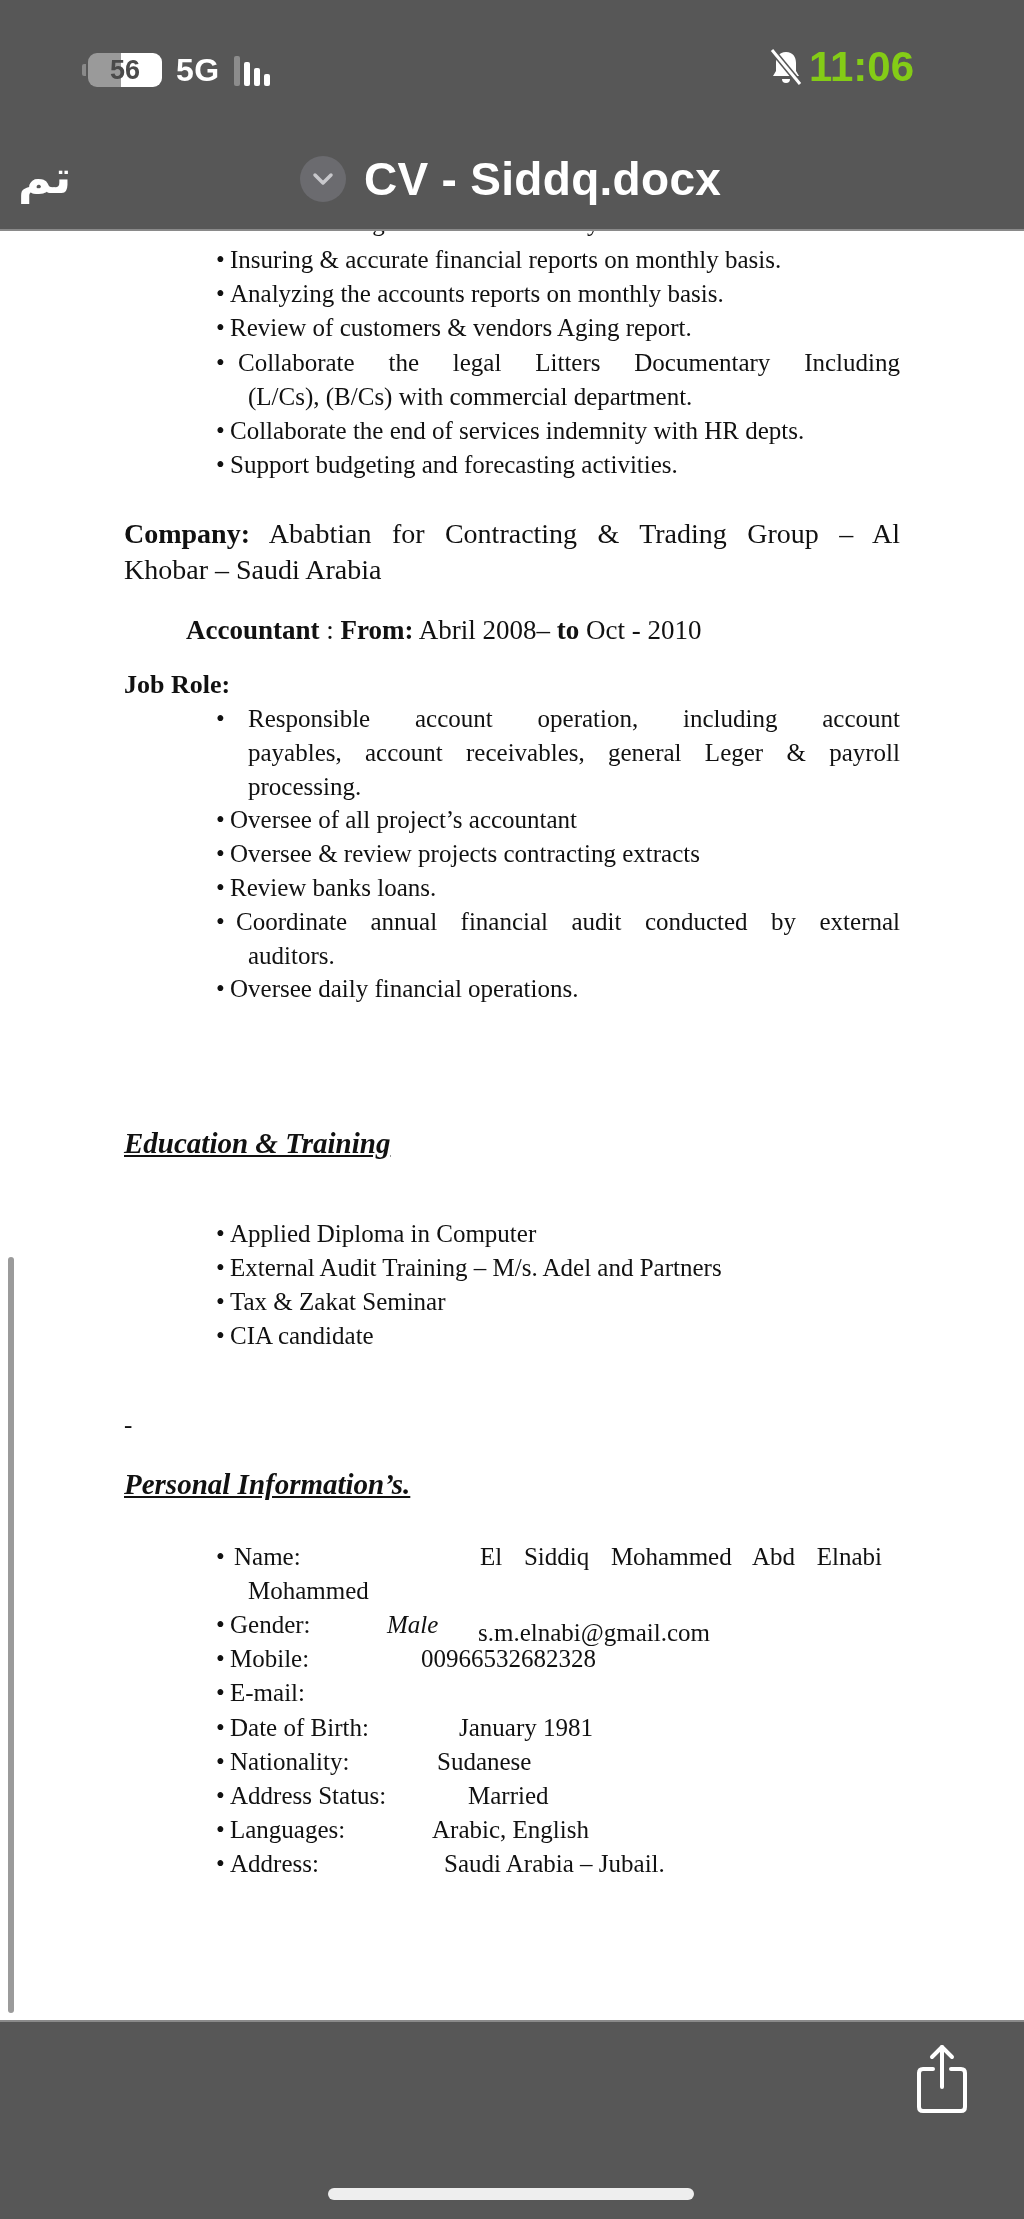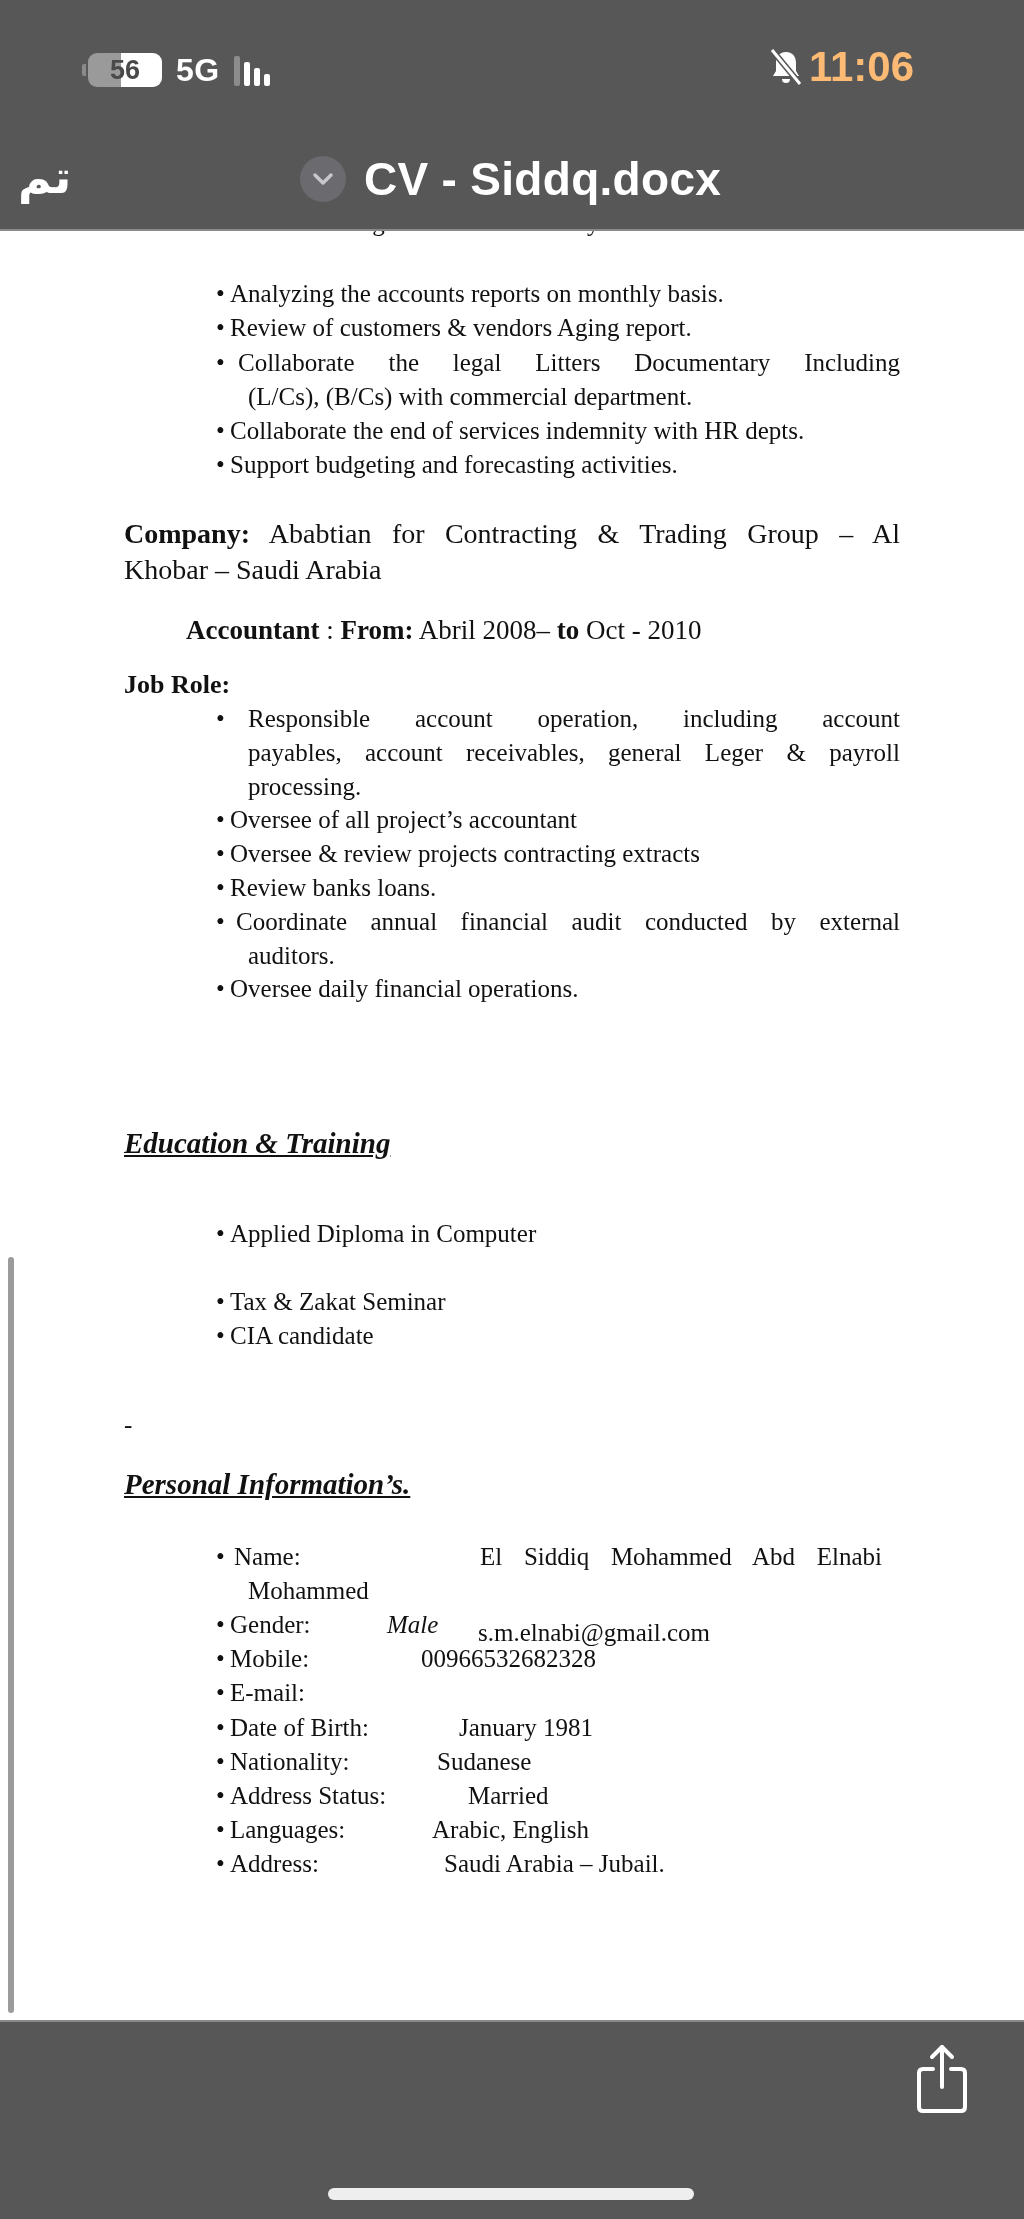--- a/index.html
+++ b/index.html
@@ -28,21 +28,21 @@
       background: #8a8a8a; border-radius: 2px 0 0 2px;
     }
     .net-label { font-size: 32px; letter-spacing: 0.5px; }
     .signal { display: flex; align-items: flex-end; gap: 4px; height: 32px; }
     .signal span { display: block; width: 6px; background: #fff; border-radius: 2px; }
     .signal span.dim { background: #8c8c8c; }
 
     .status-right {
       position: absolute; right: 110px; top: 42px; height: 50px;
       display: flex; align-items: center; gap: 6px;
-      font-family: "Liberation Sans", sans-serif; color: #fdba74; font-weight: bold;
+      font-family: "Liberation Sans", sans-serif; color: #84cc16; font-weight: bold;
       font-size: 42px;
     }
     .bell-icon { width: 34px; height: 38px; display: inline-block; }
 
     .done-button {
       position: absolute; left: 18px; top: 150px; font-size: 46px; color: #fff;
       font-family: "DejaVu Sans", sans-serif; font-weight: bold; cursor: pointer;
     }
     .title-wrap {
       position: absolute; left: 300px; top: 148px; height: 62px;
@@ -91,20 +91,21 @@
       position: absolute; left: 328px; top: 2188px; width: 366px; height: 12px;
       background: #eeeeee; border-radius: 6px; z-index: 6;
     }
   </style>
 </head>
 <body>
 
 <div class="doc">
 
   <div class="line bullet-line" style="top:206px;"><span class="dot">•</span><span>Review closing accounts on monthly basis.</span></div>
+  <div class="line bullet-line" style="top:243px;"><span class="dot">•</span><span>Insuring &amp; accurate financial reports on monthly basis.</span></div>
   <div class="line bullet-line" style="top:277px;"><span class="dot">•</span><span>Analyzing the accounts reports on monthly basis.</span></div>
   <div class="line bullet-line" style="top:311px;"><span class="dot">•</span><span>Review of customers &amp; vendors Aging report.</span></div>
   <div class="line bullet-line justify" style="top:346px;"><span class="dot" style="width:22px">•</span><span>Collaborate the legal Litters Documentary Including</span></div>
   <div class="line bullet-line" style="top:414px;"><span class="dot">•</span><span>Collaborate the end of services indemnity with HR depts.</span></div>
   <div class="line cont" style="top:380px;"><span>(L/Cs), (B/Cs) with commercial department.</span></div>
   <div class="line bullet-line" style="top:448px;"><span class="dot">•</span><span>Support budgeting and forecasting activities.</span></div>
 
   <div class="line" style="left:124px; top:517px; width:776px; font-size:28px; text-align:justify; text-align-last:justify;">
     <b>Company:</b>
     <span>Ababtian for Contracting &amp; Trading Group – Al</span>
@@ -120,20 +121,21 @@
   <div class="line cont" style="top:770px;">processing.</div>
   <div class="line bullet-line" style="top:803px;"><span class="dot">•</span><span>Oversee of all project’s accountant</span></div>
   <div class="line bullet-line" style="top:837px;"><span class="dot">•</span><span>Oversee &amp; review projects contracting extracts</span></div>
   <div class="line bullet-line" style="top:871px;"><span class="dot">•</span><span>Review banks loans.</span></div>
   <div class="line bullet-line justify" style="top:905px;"><span class="dot" style="width:20px">•</span><span>Coordinate annual financial audit conducted by external</span></div>
   <div class="line cont" style="top:939px;">auditors.</div>
   <div class="line bullet-line" style="top:972px;"><span class="dot">•</span><span>Oversee daily financial operations.</span></div>
 
   <div class="heading" style="top:1127px;">Education &amp; Training</div>
   <div class="line bullet-line" style="top:1217px;"><span class="dot">•</span><span>Applied Diploma in Computer</span></div>
+  <div class="line bullet-line" style="top:1251px;"><span class="dot">•</span><span>External Audit Training – M/s. Adel and Partners</span></div>
   <div class="line bullet-line" style="top:1285px;"><span class="dot">•</span><span>Tax &amp; Zakat Seminar</span></div>
   <div class="line bullet-line" style="top:1319px;"><span class="dot">•</span><span>CIA candidate</span></div>
 
   <div class="line" style="left:124px; top:1408px;">-</div>
 
   <div class="heading" style="top:1468px;">Personal Information’s.</div>
 
   <div class="line bullet-line" style="top:1540px;"><span class="dot" style="width:18px">•</span><span class="kv-label">Name:</span></div>
   <div class="line" style="left:480px; top:1540px; width:402px; text-align:justify; text-align-last:justify;">El Siddiq Mohammed Abd Elnabi</div>
   <div class="line cont" style="top:1574px;">Mohammed</div>

